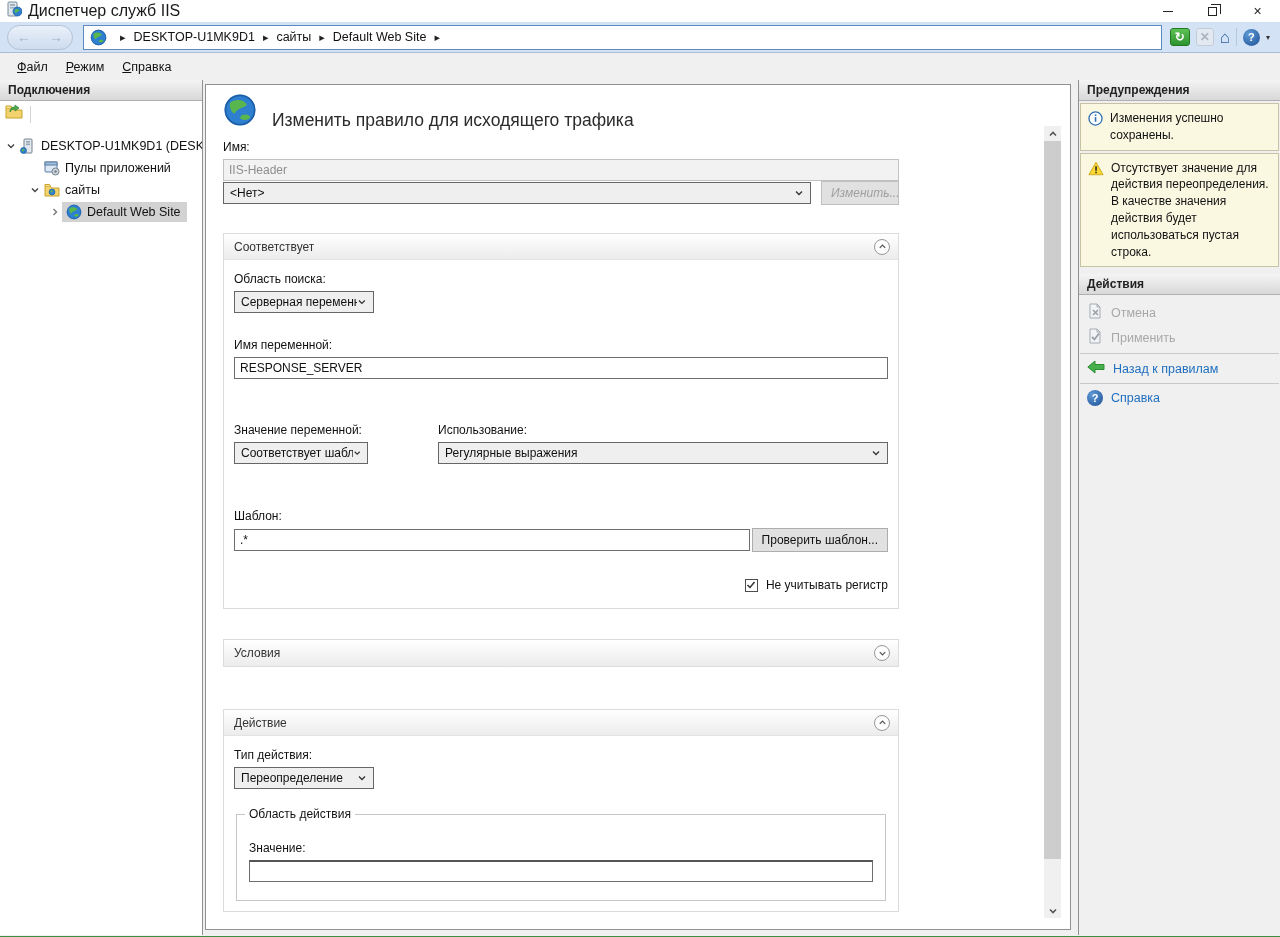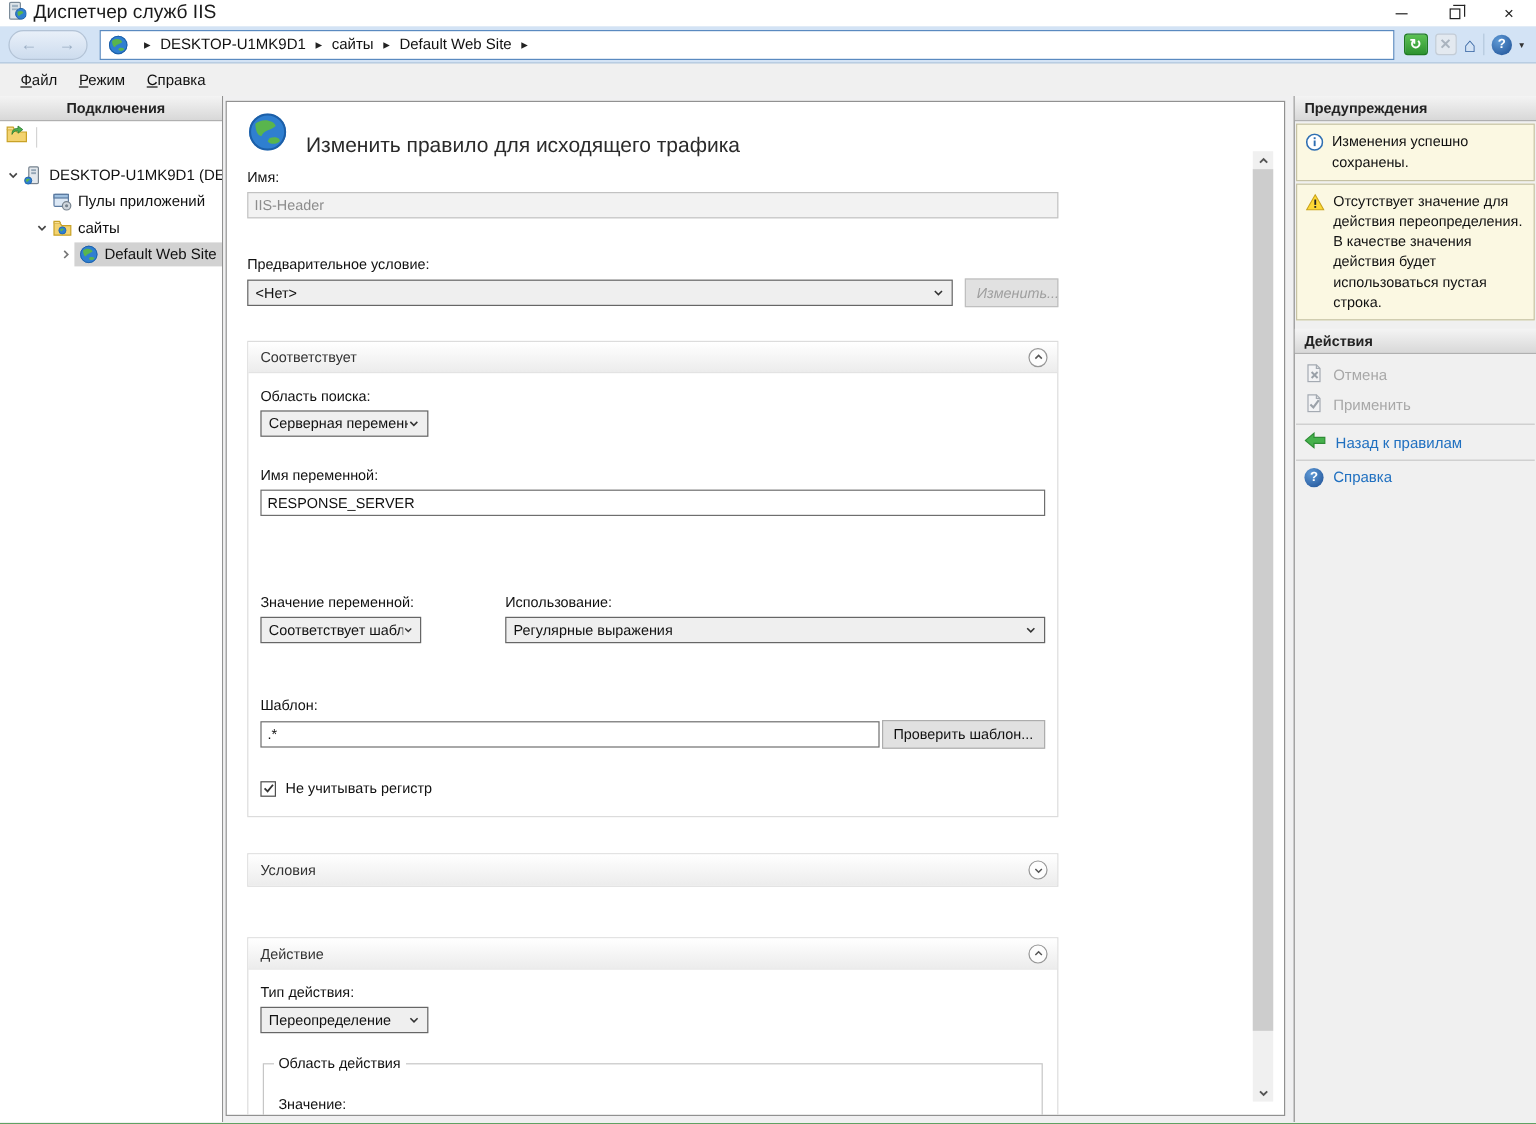--- a/index.html
+++ b/index.html
@@ -46,21 +46,21 @@
 
   
   .menubar { height:27px; background:#f0f0f0; display:flex; align-items:center; padding-left:8px; }
   .menu-item { display:inline-block; font-size:12.5px; color:#111; padding:4px 9px; }
   .menu-item::first-letter { text-decoration:underline; }
 
   
   .main { position:absolute; top:80px; left:0; right:0; bottom:1px; display:flex; background:#f0f0f0; }
 
   
-  .leftpanel { width:186px; background:#fff; border-right:1px solid #919191; display:flex; flex-direction:column;text-align:center; }
+  .leftpanel { width:203px; background:#fff; border-right:1px solid #919191; display:flex; flex-direction:column; }
   .pane-hdr { height:21px; background:linear-gradient(#f4f4f4,#d8d8d8); border-bottom:1px solid #b0b0b0;
               font-size:12px; font-weight:bold; color:#222; padding:3px 0 0 8px; }
   .conn-toolbar { height:26px; display:flex; align-items:center; padding-left:5px; }
   .conn-toolbar .tdiv { width:1px; height:17px; background:#d4d4d4; margin-left:7px; }
   .tree { padding-top:8px; font-size:12.5px; color:#111; }
   .trow { height:22px; display:flex; align-items:center; white-space:nowrap; overflow:hidden; }
   .texp { width:14px; display:flex; justify-content:center; flex:0 0 14px; }
   .tico { margin:0 5px 0 2px; flex:0 0 auto; display:flex; }
   .tlabel { overflow:hidden; text-overflow:clip; }
   .tsel { display:flex; align-items:center; background:#d2d2d2; padding:2px 6px 2px 2px; }
@@ -83,21 +83,21 @@
   .btn.disabled { color:#9f9f9f; border-color:#bfbfbf;font-style:italic; }
   .group { margin-top:28px; border:1px solid #dcdcdc; }
   .group-header { height:26px; display:flex; align-items:center; justify-content:space-between;
                   padding:0 8px 0 10px; background:linear-gradient(#ffffff,#ececec);
                   border-bottom:1px solid #e3e3e3; font-size:12px; color:#333; }
   .chev-btn { width:16px; height:16px; border:1px solid #979797; border-radius:50%; background:#fdfdfd;
               display:flex; align-items:center; justify-content:center; }
   .group-body { padding:0 10px 16px; }
   .chk { width:13px; height:13px; border:1px solid #4d4d4d; background:#fff; display:inline-flex;
          align-items:center; justify-content:center; flex:0 0 13px; }
-  .chkrow { display:flex; align-items:center; gap:8px; font-size:12px; color:#111; }
+  .chkrow { display:flex; align-items:center; gap:8px; font-size:12px; color:#111;justify-content:flex-end; }
   fieldset.props { border:1px solid #c6c6c6; margin:18px 2px 0; padding:2px 12px 18px; }
   fieldset.props legend { font-size:12px; color:#111; padding:0 4px; margin-left:-4px; }
 
   
   .vscroll { position:absolute; top:41px; right:9px; bottom:11px; width:17px; background:#f0f0f0; }
   .varrow { position:absolute; left:0; width:17px; height:15px; display:flex; align-items:center; justify-content:center; }
   .varrow.up { top:0; } .varrow.down { bottom:0; }
   .vthumb { position:absolute; left:0; top:15px; height:718px; width:17px; background:#cdcdcd; }
 
   
@@ -269,21 +269,20 @@
                   <path d="M11 13 C14 12 16 13 16 14.5 C14 16.5 11 16 10 14.5Z" fill="#59b54d"></path>
                   <circle cx="10" cy="10" r="8.6" fill="none" stroke="#1c5fa8"></circle>
                 </svg>
             </span>
             <span class="page-title">Изменить правило для исходящего трафика</span>
           </div>
 
           <label class="flabel" style="margin-top:9px">Имя:</label>
           <input class="tinput" disabled="" value="IIS-Header" style="">
 
-          <label class="flabel" style="margin-top:31px">Предварительное условие:</label>
           <div class="row" style="gap:10px">
             <div class="combo" style="flex:1">
               <span>&lt;Нет&gt;</span>
               <svg width="10" height="10" viewBox="0 0 10 10">
                   <path d="M2 3.5 L5 6.5 L8 3.5" fill="none" stroke="#333" stroke-width="1.3"></path>
                 </svg>
             </div>
             <button class="btn disabled" style="width:78px">Изменить...</button>
           </div>
 
@@ -302,21 +301,21 @@
               <div class="combo" style="width:140px">
                 <span style="overflow:hidden;white-space:nowrap">Серверная переменн</span>
                 <svg width="10" height="10" viewBox="0 0 10 10">
                     <path d="M2 3.5 L5 6.5 L8 3.5" fill="none" stroke="#333" stroke-width="1.3"></path>
                   </svg>
               </div>
 
               <label class="flabel" style="margin-top:25px">Имя переменной:</label>
               <input class="tinput" value="RESPONSE_SERVER" style="">
 
-              <div class="row" style="margin-top:65px; align-items:flex-end">
+              <div class="row" style="margin-top:44px; align-items:flex-end">
                 <div>
                   <label class="flabel" style="margin-top:0">Значение переменной:</label>
                   <div class="combo" style="width:134px">
                     <span style="overflow:hidden;white-space:nowrap">Соответствует шаблону</span>
                     <svg width="10" height="10" viewBox="0 0 10 10">
                         <path d="M2 3.5 L5 6.5 L8 3.5" fill="none" stroke="#333" stroke-width="1.3"></path>
                       </svg>
                   </div>
                 </div>
                 <div style="flex:1; margin-left:70px">

